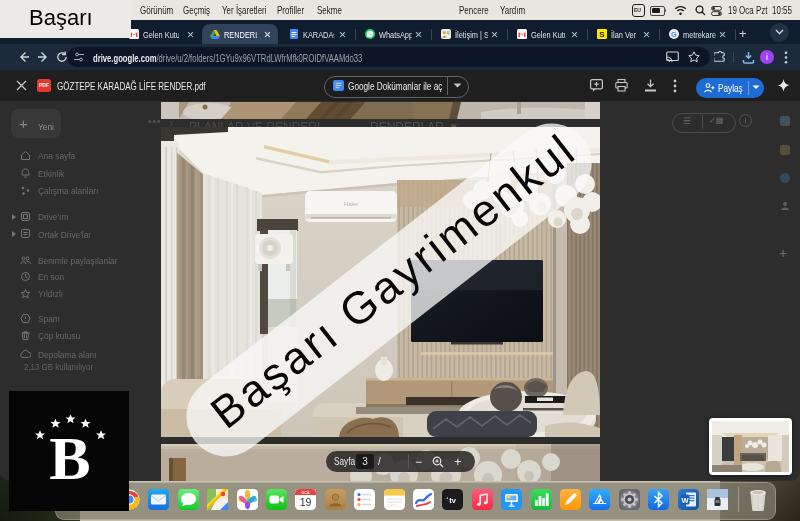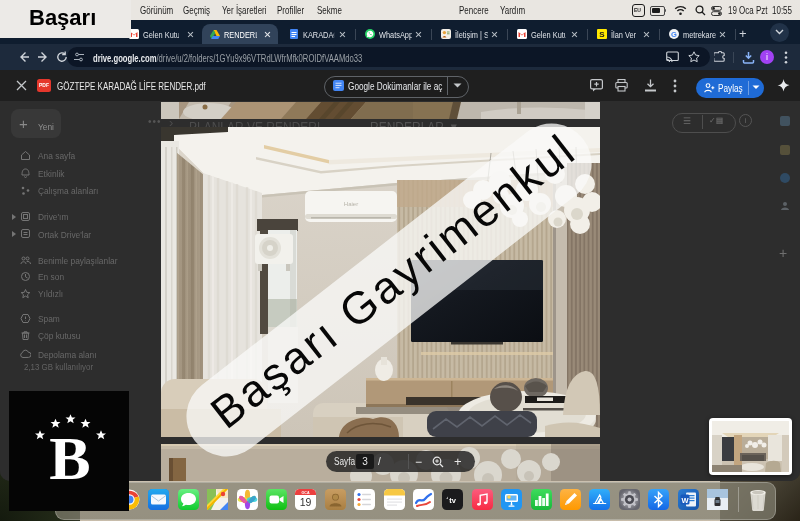--- a/index.html
+++ b/index.html
@@ -790,21 +790,21 @@
       <use href="#st1" transform="translate(15.5,-11.5)"></use>
       <use href="#st1" transform="translate(30.5,-16)"></use>
       <use href="#st1" transform="translate(45.5,-11.5)"></use>
       <use href="#st1" transform="translate(61,0)"></use>
     </g>
     <text x="61" y="88" font-family="Liberation Serif, serif" font-size="62" font-weight="bold" fill="#fff" text-anchor="middle">B</text>
   </svg>
 </div>
 
 <div class="abs" id="basari" style="left:0;top:0;width:131px;height:38px;background:#eceae7;">
-  <div style="position:absolute;left:29px;top:5px;font-size:22px;font-weight:bold;color:#000;">Başarı</div>
+  <div style="position:absolute;left:29px;top:5px;font-size:22px;font-weight:normal;color:#000;">Başarı</div>
 </div>
 
 <div class="abs" id="thumb" style="left:709px;top:418px;width:83px;height:57px;background:#fff;border-radius:4px;box-shadow:0 1px 4px rgba(0,0,0,0.5);">
   <svg style="position:absolute;left:3px;top:3px" width="77" height="51" viewBox="0 0 77 51">
     <rect width="77" height="51" fill="#cbc1b1"></rect>
     <rect width="77" height="17" fill="#f0ede6"></rect>
     <path d="M10 12 L67 12 L61 16 H16 Z" fill="#e3d5b8"></path>
     <rect x="0" y="14" width="10" height="37" fill="#d8d2c6"></rect>
     <rect x="10" y="16" width="12" height="24" fill="#3a3c40"></rect>
     <rect x="22" y="14" width="8" height="30" fill="#c2a57f"></rect>

